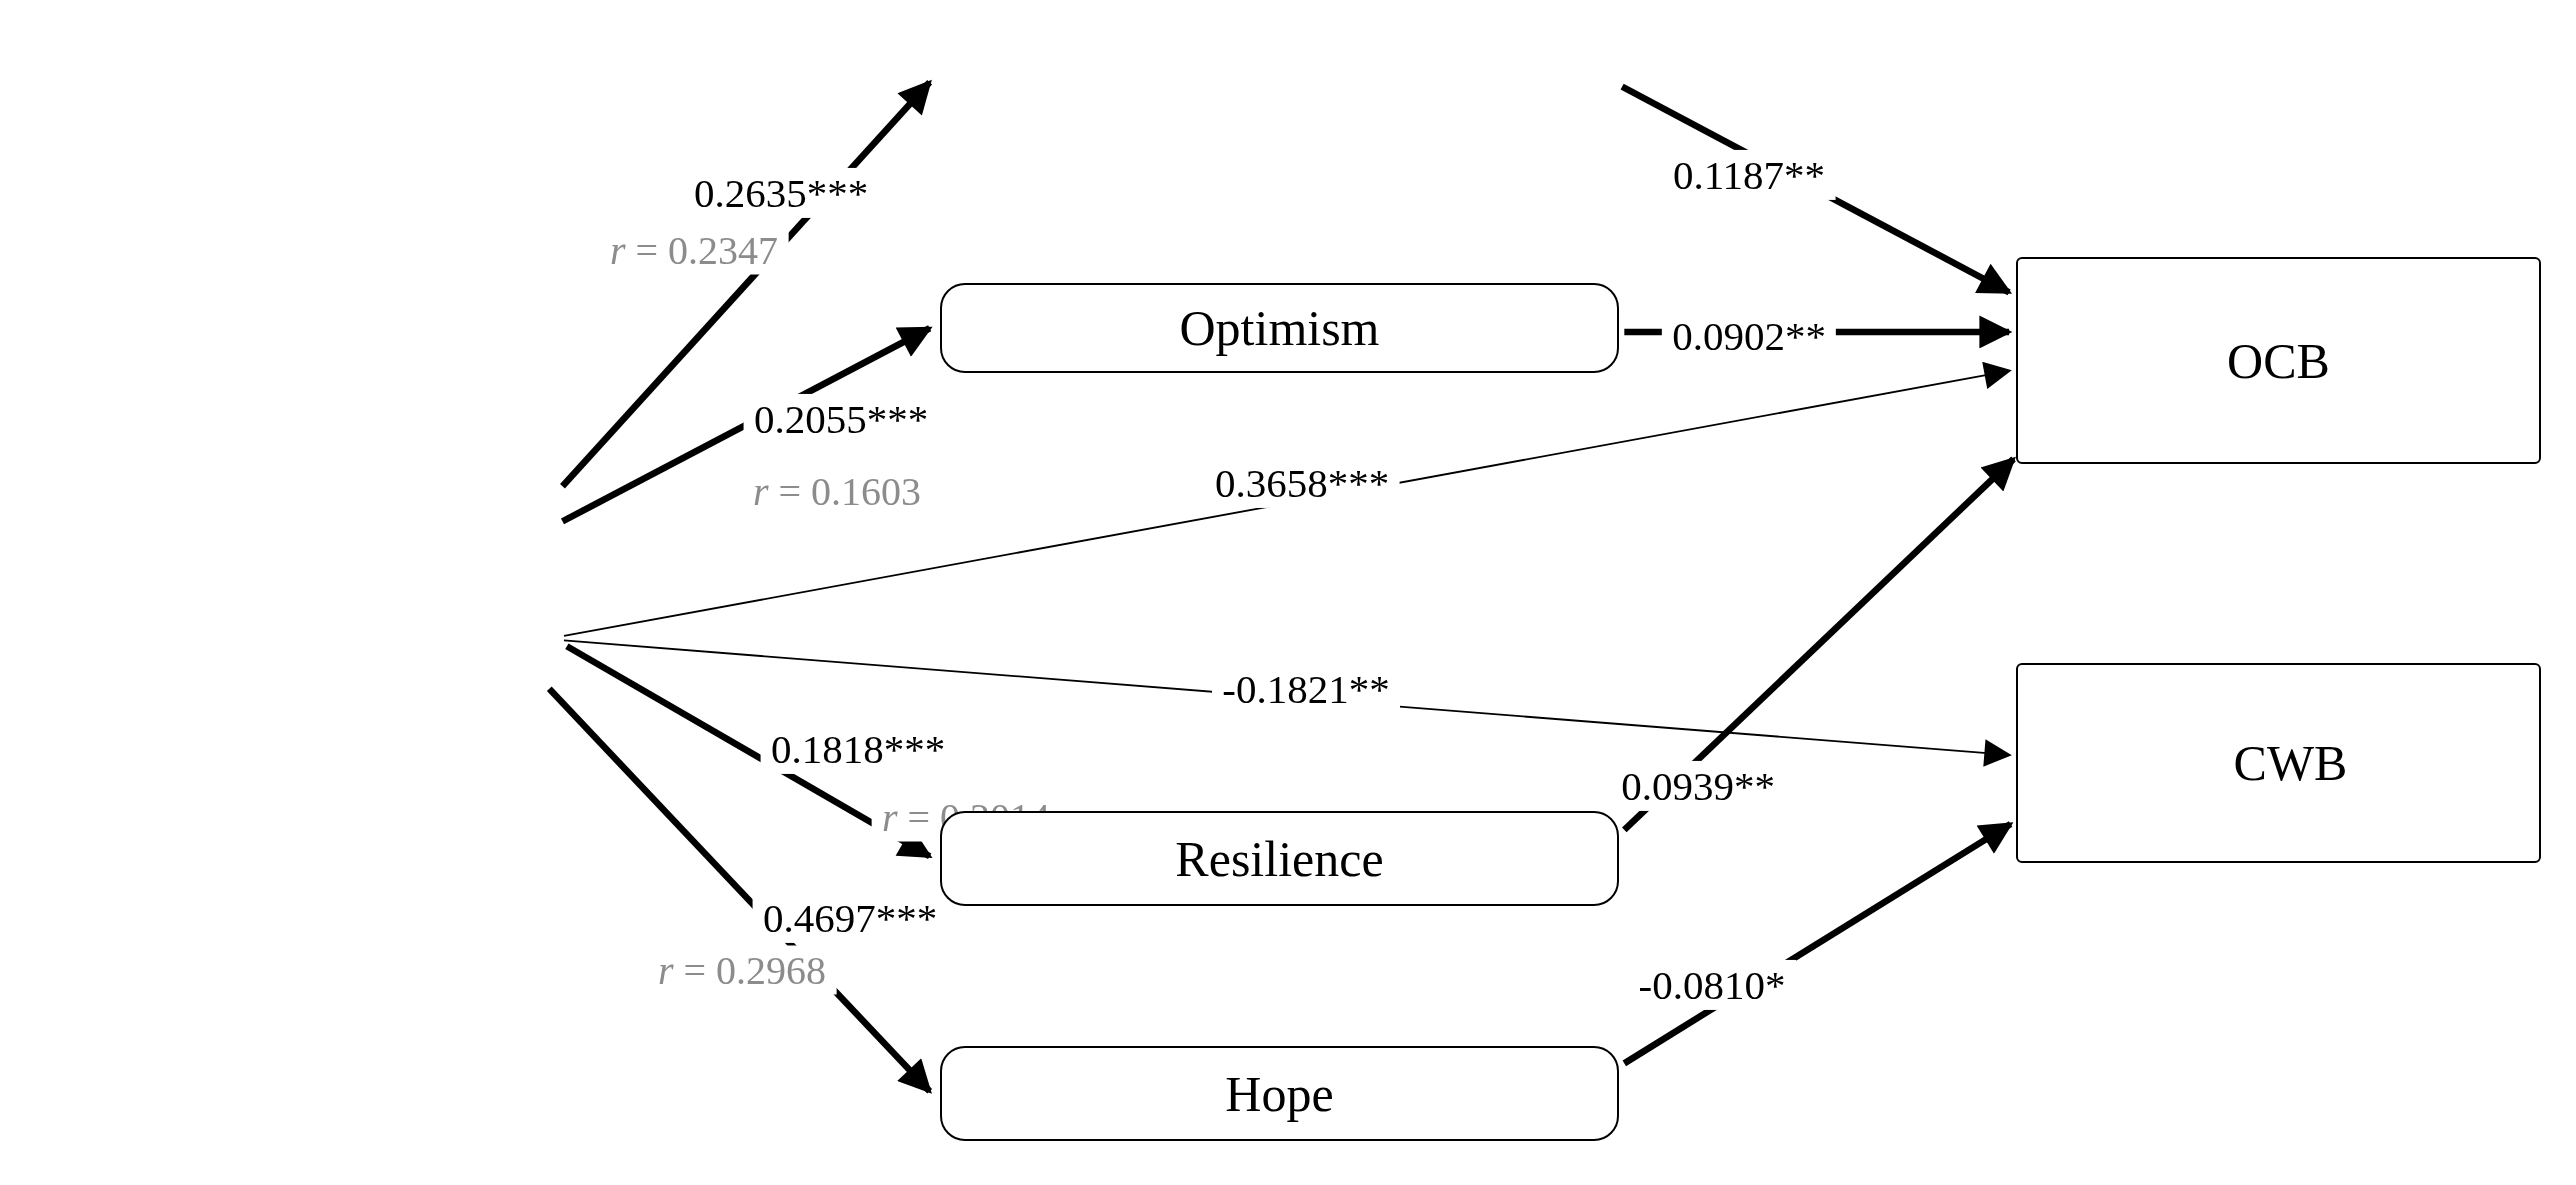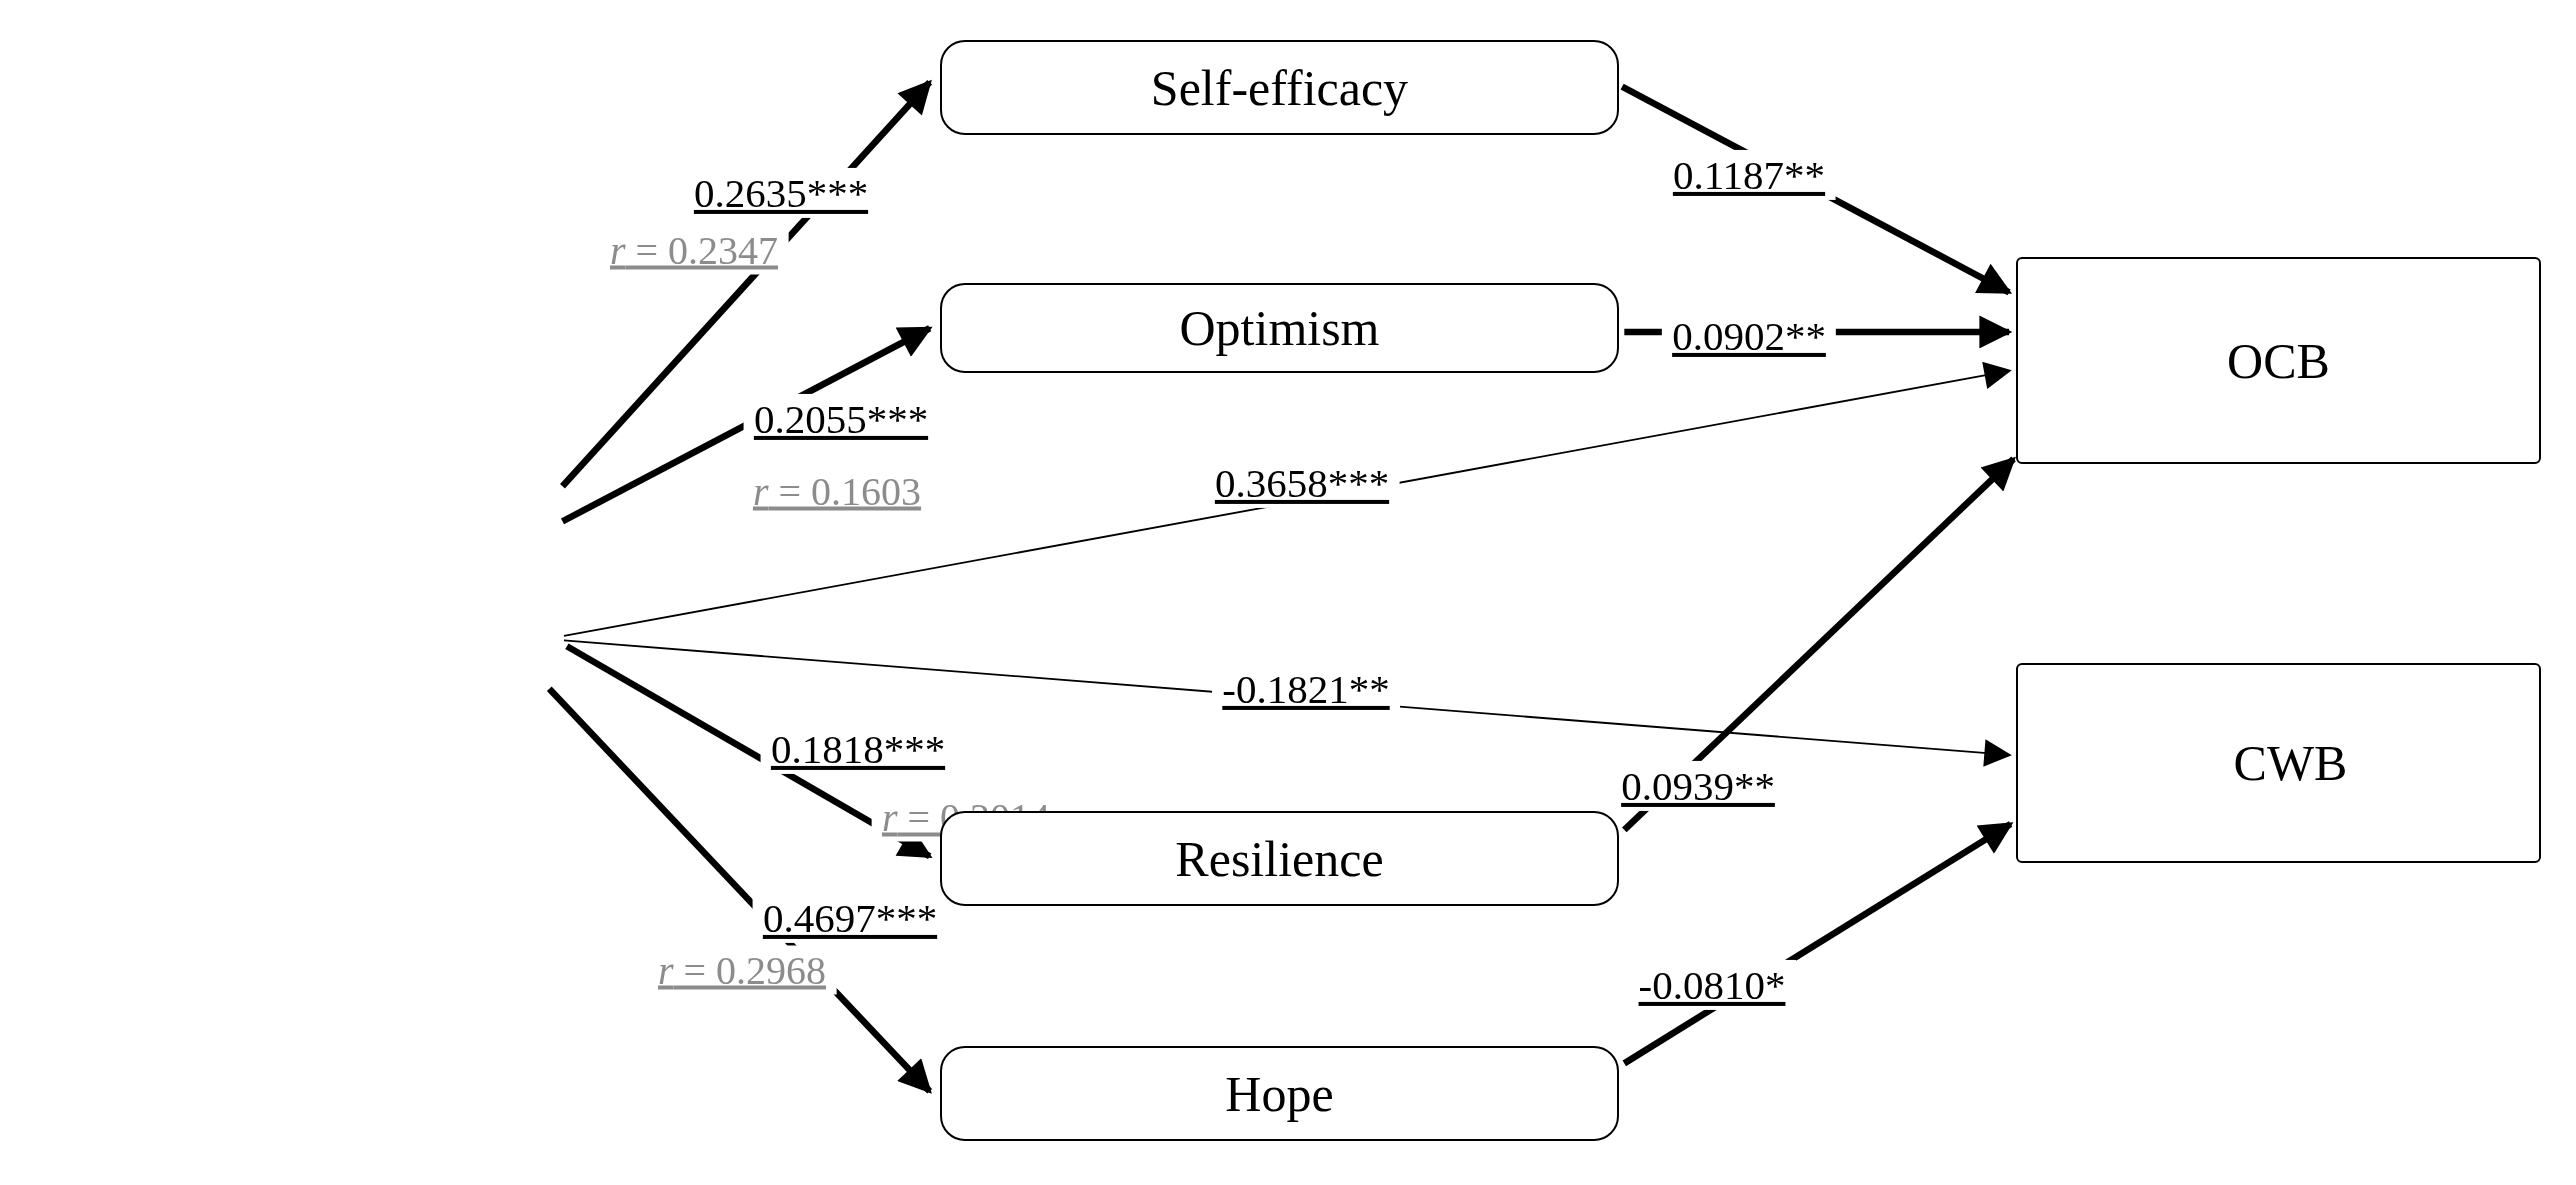--- a/index.html
+++ b/index.html
@@ -24,21 +24,20 @@
   }
   .edge-label{
     position:absolute;
     transform:translate(-50%,-50%);
     font-size:41px;color:#000;
     background:#ffffff;
     padding:1.5px 10.3px;
     z-index:2;
     white-space:nowrap;
     line-height:1.15;
-    text-decoration:underline;
   }
   .r-label{
     font-size:40px;
     color:var(--corr-gray,#8c8c8c);
   }
   .r-label::first-letter{font-style:italic;}
 
   
   #n-mastery   {left:33px;  top:481px;  width:527px; height:197px;}
   #n-selfeff   {left:940px;top:40px;   width:679px; height:95px; border-width:2.2px;border-radius:25px;}
@@ -108,23 +107,20 @@
   <div class="edge-label r-label" id="l-e4r">r = 0.2014</div>
 
   <div class="edge-label" id="l-e5c">0.4697***</div>
   <div class="edge-label r-label" id="l-e5r">r = 0.2968</div>
 
   <div class="edge-label" id="l-e6c">0.1187**</div>
   <div class="edge-label" id="l-e7c">0.0902**</div>
   <div class="edge-label" id="l-e8c">0.0939**</div>
   <div class="edge-label" id="l-e9c">-0.0810*</div>
 
-  <div class="node" id="n-selfeff">
-    <span>Self-efficacy</span>
-  </div>
   <div class="node" id="n-optimism">
     <span>Optimism</span>
   </div>
   <div class="node" id="n-resilience">
     <span>Resilience</span>
   </div>
   <div class="node" id="n-hope">
     <span>Hope</span>
   </div>
   <div class="node" id="n-ocb">

